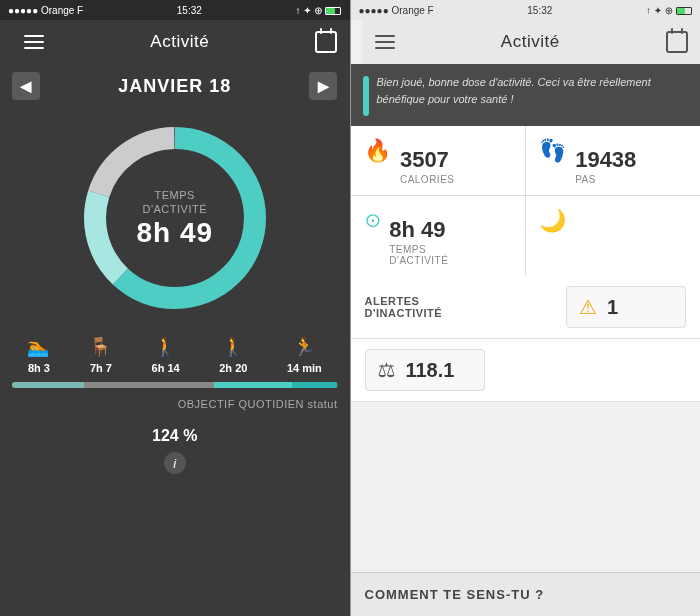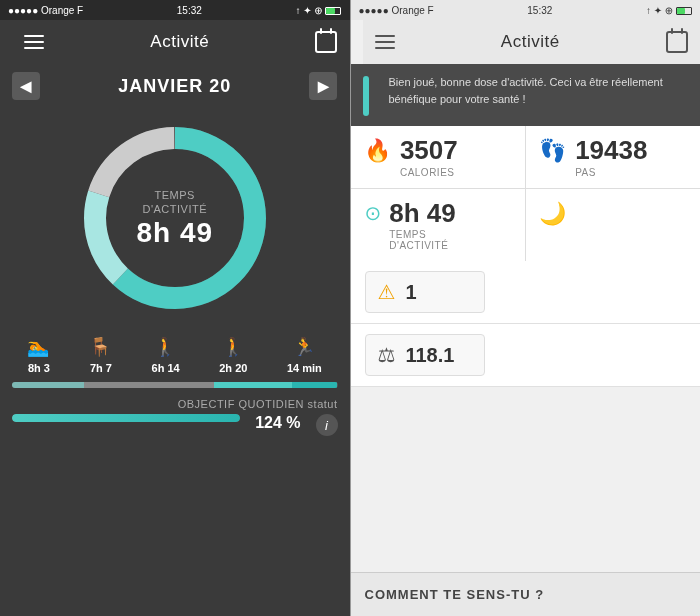--- a/index.html
+++ b/index.html
@@ -269,22 +269,23 @@
 
     
     .messages-section {
       background: #4a4a4a;
       padding: 10px 12px;
       flex-shrink: 0;
     }
     .message-item {
       display: flex;
       align-items: flex-start;
-      gap: 20px;
+      gap: 8px;
       margin-bottom: 8px;
+      font-style: italic;
     }
     .message-item:last-child { margin-bottom: 0; }
     .msg-indicator {
       width: 6px;
       min-height: 40px;
       border-radius: 3px;
       flex-shrink: 0;
       margin-top: 2px;
     }
     .msg-indicator.teal { background: #4ecdc4; }
@@ -309,24 +310,25 @@
       display: flex;
       align-items: flex-start;
       gap: 8px;
     }
     .stat-icon {
       font-size: 22px;
       margin-top: 2px;
     }
     .stat-info {}
     .stat-value {
-      font-size: 26px;
+      font-size: 22px;
       font-weight: 700;
       color: #333;
       line-height: 1.1;
+      margin-top: 12px;
     }
     .stat-label {
       font-size: 10px;
       color: #888;
       letter-spacing: 0.5px;
       margin-top: 2px;
     }
 
     
     .data-row {
@@ -405,21 +407,21 @@
       <span></span>
       <span></span>
       <span></span>
     </div>
     <span class="nav-title">Activité</span>
     <div class="calendar-icon"></div>
   </div>
 
   <div class="date-nav">
     <div class="arrow-btn">◀</div>
-    <span class="date-title">JANVIER 20</span>
+    <span class="date-title">JANVIER 18</span>
     <div class="arrow-btn">▶</div>
   </div>
 
   <div class="donut-container">
     <div class="donut-wrapper">
       <svg viewBox="0 0 200 200">
 
         <circle cx="100" cy="100" r="80" fill="none" stroke="#555" stroke-width="22"></circle>
 
         <circle cx="100" cy="100" r="80" fill="none" stroke="#4ecdc4" stroke-width="22" stroke-dasharray="311 191" stroke-dashoffset="0"></circle>
@@ -465,21 +467,21 @@
       <div style="width: 40%; background: #888;"></div>
       <div style="width: 24%; background: #4ecdc4;"></div>
       <div style="width: 14%; background: #2ab5b0;"></div>
     </div>
   </div>
 
   <div class="progress-section">
     <div class="progress-label-row" style="margin-bottom:4px;">
       <span class="progress-label">OBJECTIF QUOTIDIEN statut</span>
     </div>
-    <div style="display:flex; align-items:flex-start; gap:15px;">
+    <div style="display:flex; align-items:center; gap:7px;flex-direction:column;">
       <div class="progress-bar-track" style="flex:1;">
         <div class="progress-bar-fill" style="width:100%;"></div>
       </div>
       <span class="progress-pct">124 %</span>
       <div class="info-btn">i</div>
     </div>
   </div>
 </div>
 
 <div class="panel-separator"></div>
@@ -535,20 +537,22 @@
 D'ACTIVITÉ</div>
       </div>
     </div>
 
     <div class="stat-card">
       <div class="stat-icon">🌙</div>
     </div>
   </div>
 
   <div class="data-row">
+    <span class="data-row-label" style="white-space:pre-line;">ALERTES
+D'INACTIVITÉ</span>
     <div class="data-row-value-box">
       <span class="box-icon" style="color:#f0a000;">⚠</span>
       <span class="box-val">1</span>
     </div>
   </div>
 
   <div class="data-row">
     <div class="data-row-value-box">
       <span class="box-icon" style="color:#555;">⚖</span>
       <span class="box-val">118.1</span>

